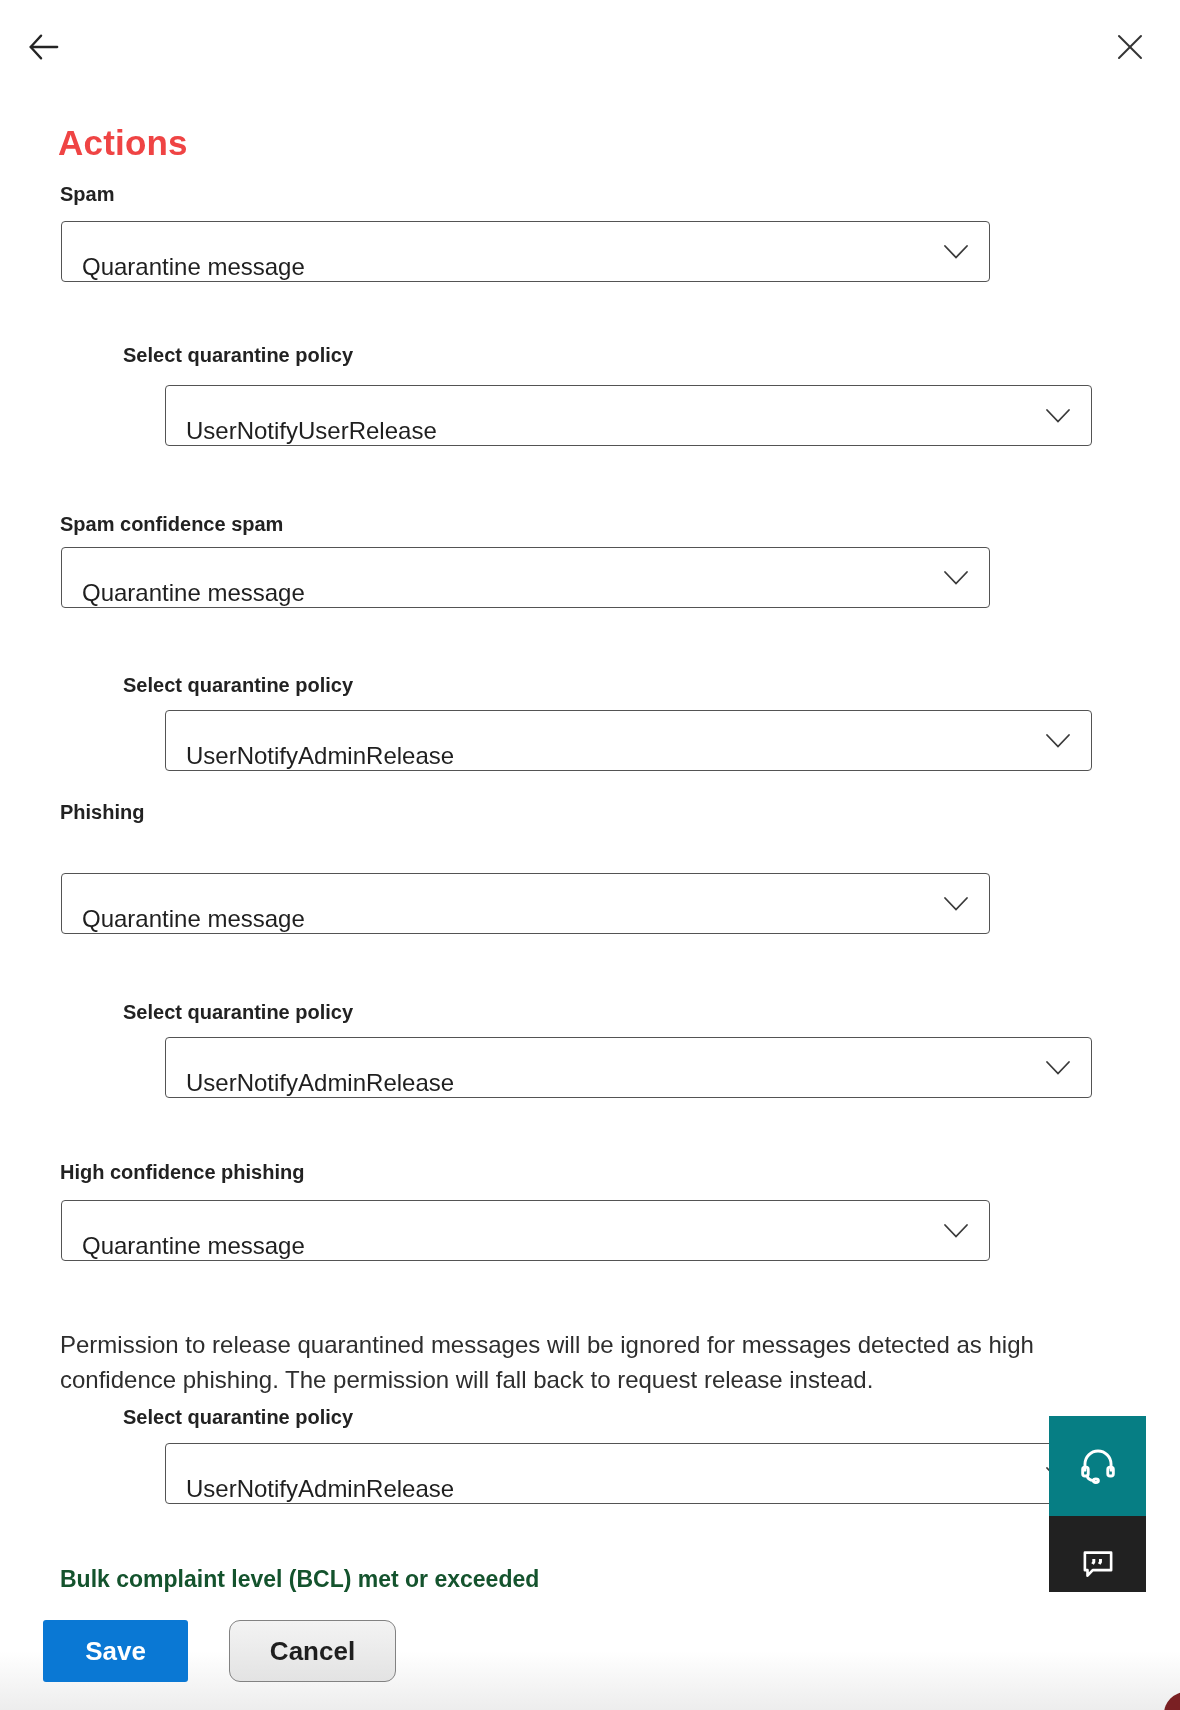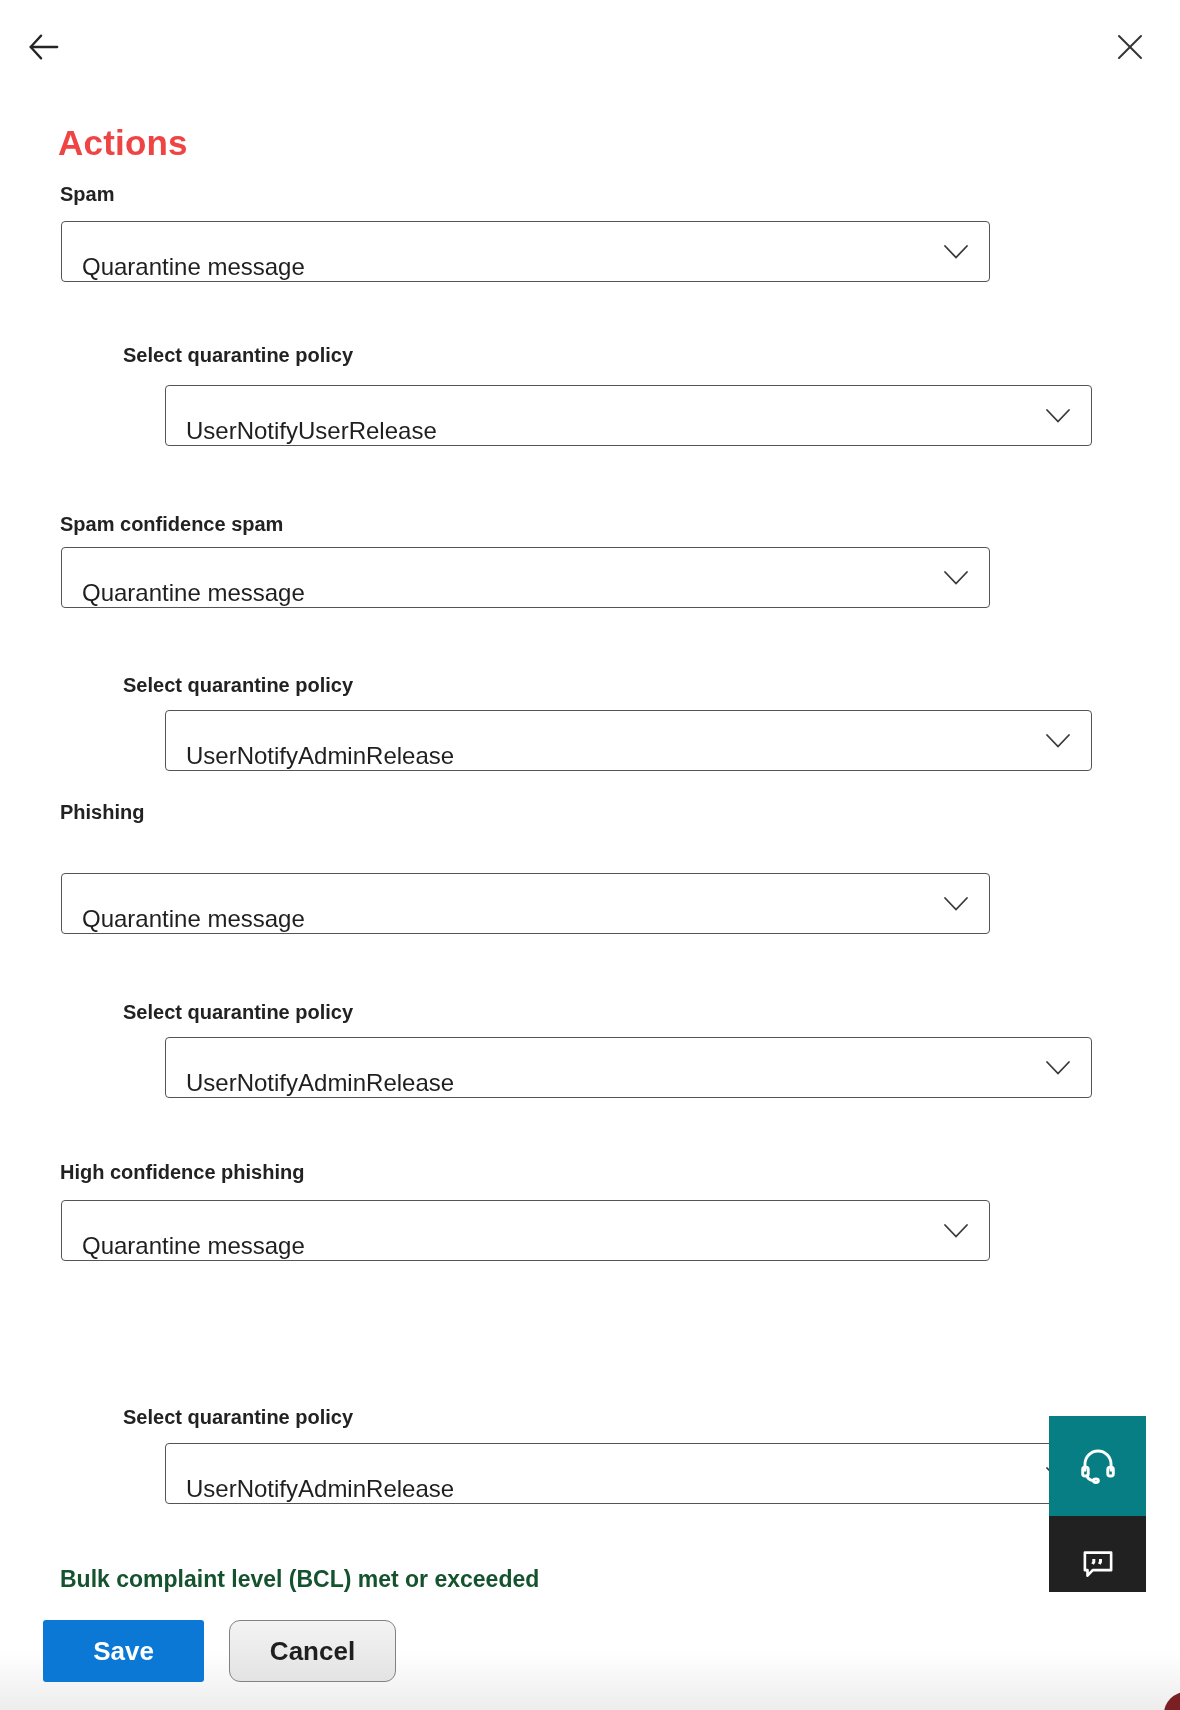--- a/index.html
+++ b/index.html
@@ -107,21 +107,21 @@
     align-items: center;
     justify-content: center;
     font-size: 26px;
     font-weight: 600;
     border-radius: 3px;
     cursor: pointer;
     font-family: "Liberation Sans", sans-serif;
   }
   #save-btn {
     left: 43px;
-    width: 161px;
+    width: 145px;
     background: #0a78d4;
     color: #ffffff;
     border: none;
   }
   #cancel-btn {
     left: 229px;
     width: 167px;
     background: linear-gradient(180deg, #f3f3f3 0%, #e3e3e3 100%);
     color: #1f1f1f;
     border: 1.6px solid #828282;
@@ -219,20 +219,21 @@
   </div>
 
   <div class="sec-label" style="top:1158px;text-align:right;">High confidence phishing</div>
   <div class="dd" style="top:1200px;">
     <span>Quarantine message</span>
     <svg class="chev" viewBox="0 0 26 16" fill="none" stroke="#3a3a3a" stroke-width="1.8" stroke-linecap="round">
         <polyline points="2,2 13,13.5 24,2"></polyline>
       </svg>
   </div>
 
+  <p class="note">Permission to release quarantined messages will be ignored for messages detected as high confidence phishing. The permission will fall back to request release instead.</p>
 
   <div class="sec-label indented" style="top:1403px;">Select quarantine policy</div>
   <div class="dd indented" style="top:1443px;">
     <span>UserNotifyAdminRelease</span>
     <svg class="chev" viewBox="0 0 26 16" fill="none" stroke="#3a3a3a" stroke-width="1.8" stroke-linecap="round">
         <polyline points="2,2 13,13.5 24,2"></polyline>
       </svg>
   </div>
 
   <div class="clipped-label">Bulk complaint level (BCL) met or exceeded</div>

